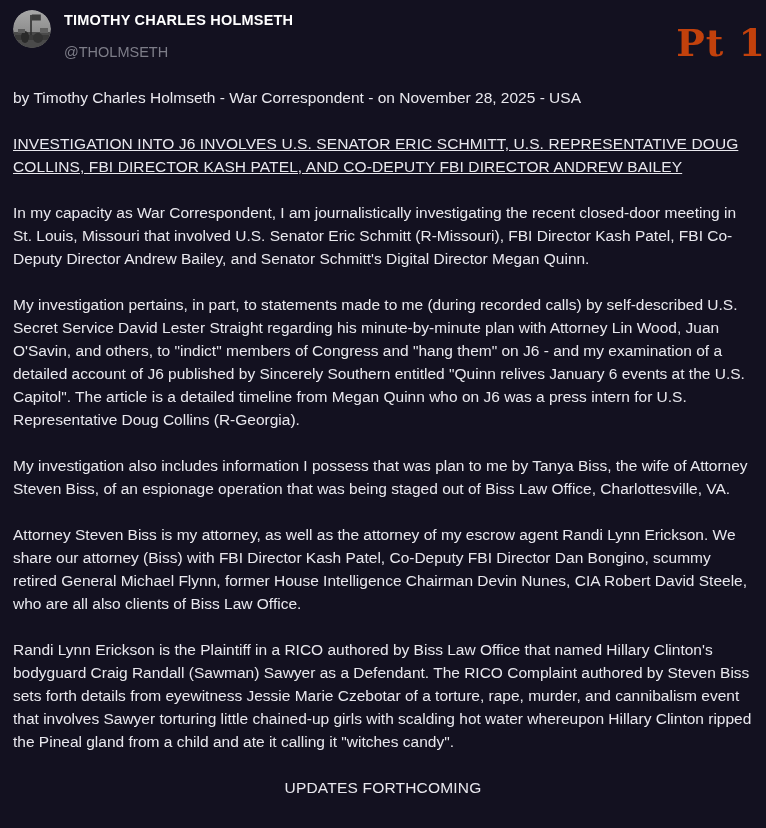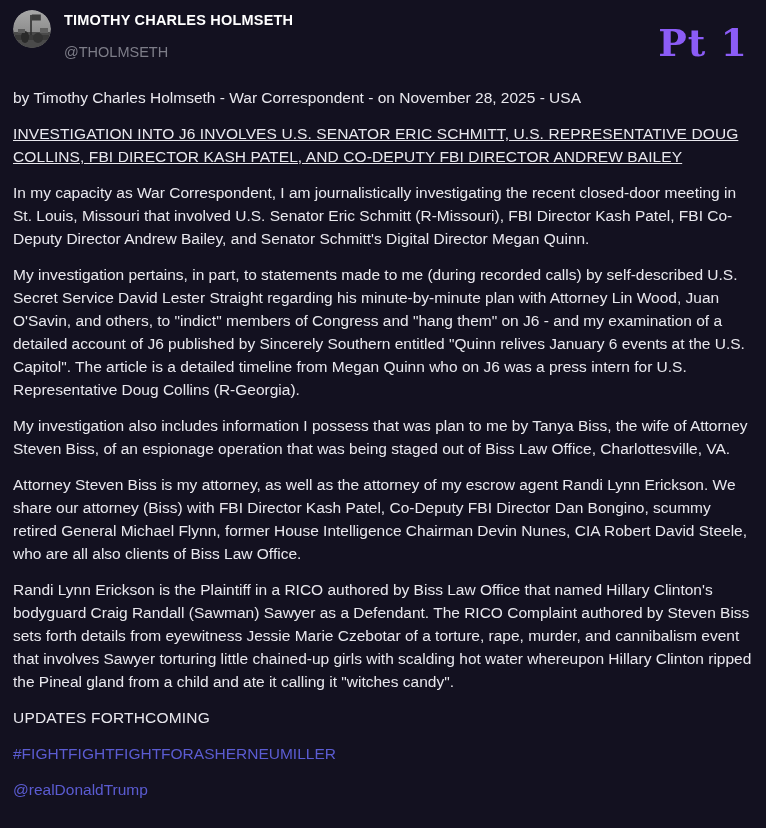--- a/index.html
+++ b/index.html
@@ -46,45 +46,46 @@
   }
   .author-handle {
     font-size: 14.5px;
     color: #7d7d88;
     margin-top: 16px;
     cursor: pointer;
   }
   .part-badge {
     position: absolute;
     top: 24px;
-    right: 18px;
+    right: 0;
     font-family: "DejaVu Serif", serif;
     font-weight: bold;
     font-size: 38px;
     line-height: 1;
-    color: #8b5cf6;
+    color: #c2410c;
     letter-spacing: 1px;
     user-select: none;
   }
   .post-body p {
     font-size: 15.5px;
     line-height: 23px;
-    margin: 13px 0;
+    margin: 23px 0;
     max-width: 742px;
     color: #e9e8ee;
   }
   .byline {
     margin-top: 26px !important;
   }
   .headline {
     letter-spacing: 0.1px;
     text-decoration: underline;
   }
   .updates {
     letter-spacing: 0.2px;
+    text-align: center;
   }
   .link {
     color: #5b5cd2;
     text-decoration: none;
     cursor: pointer;
   }
 </style>
 </head>
 <body>
 

